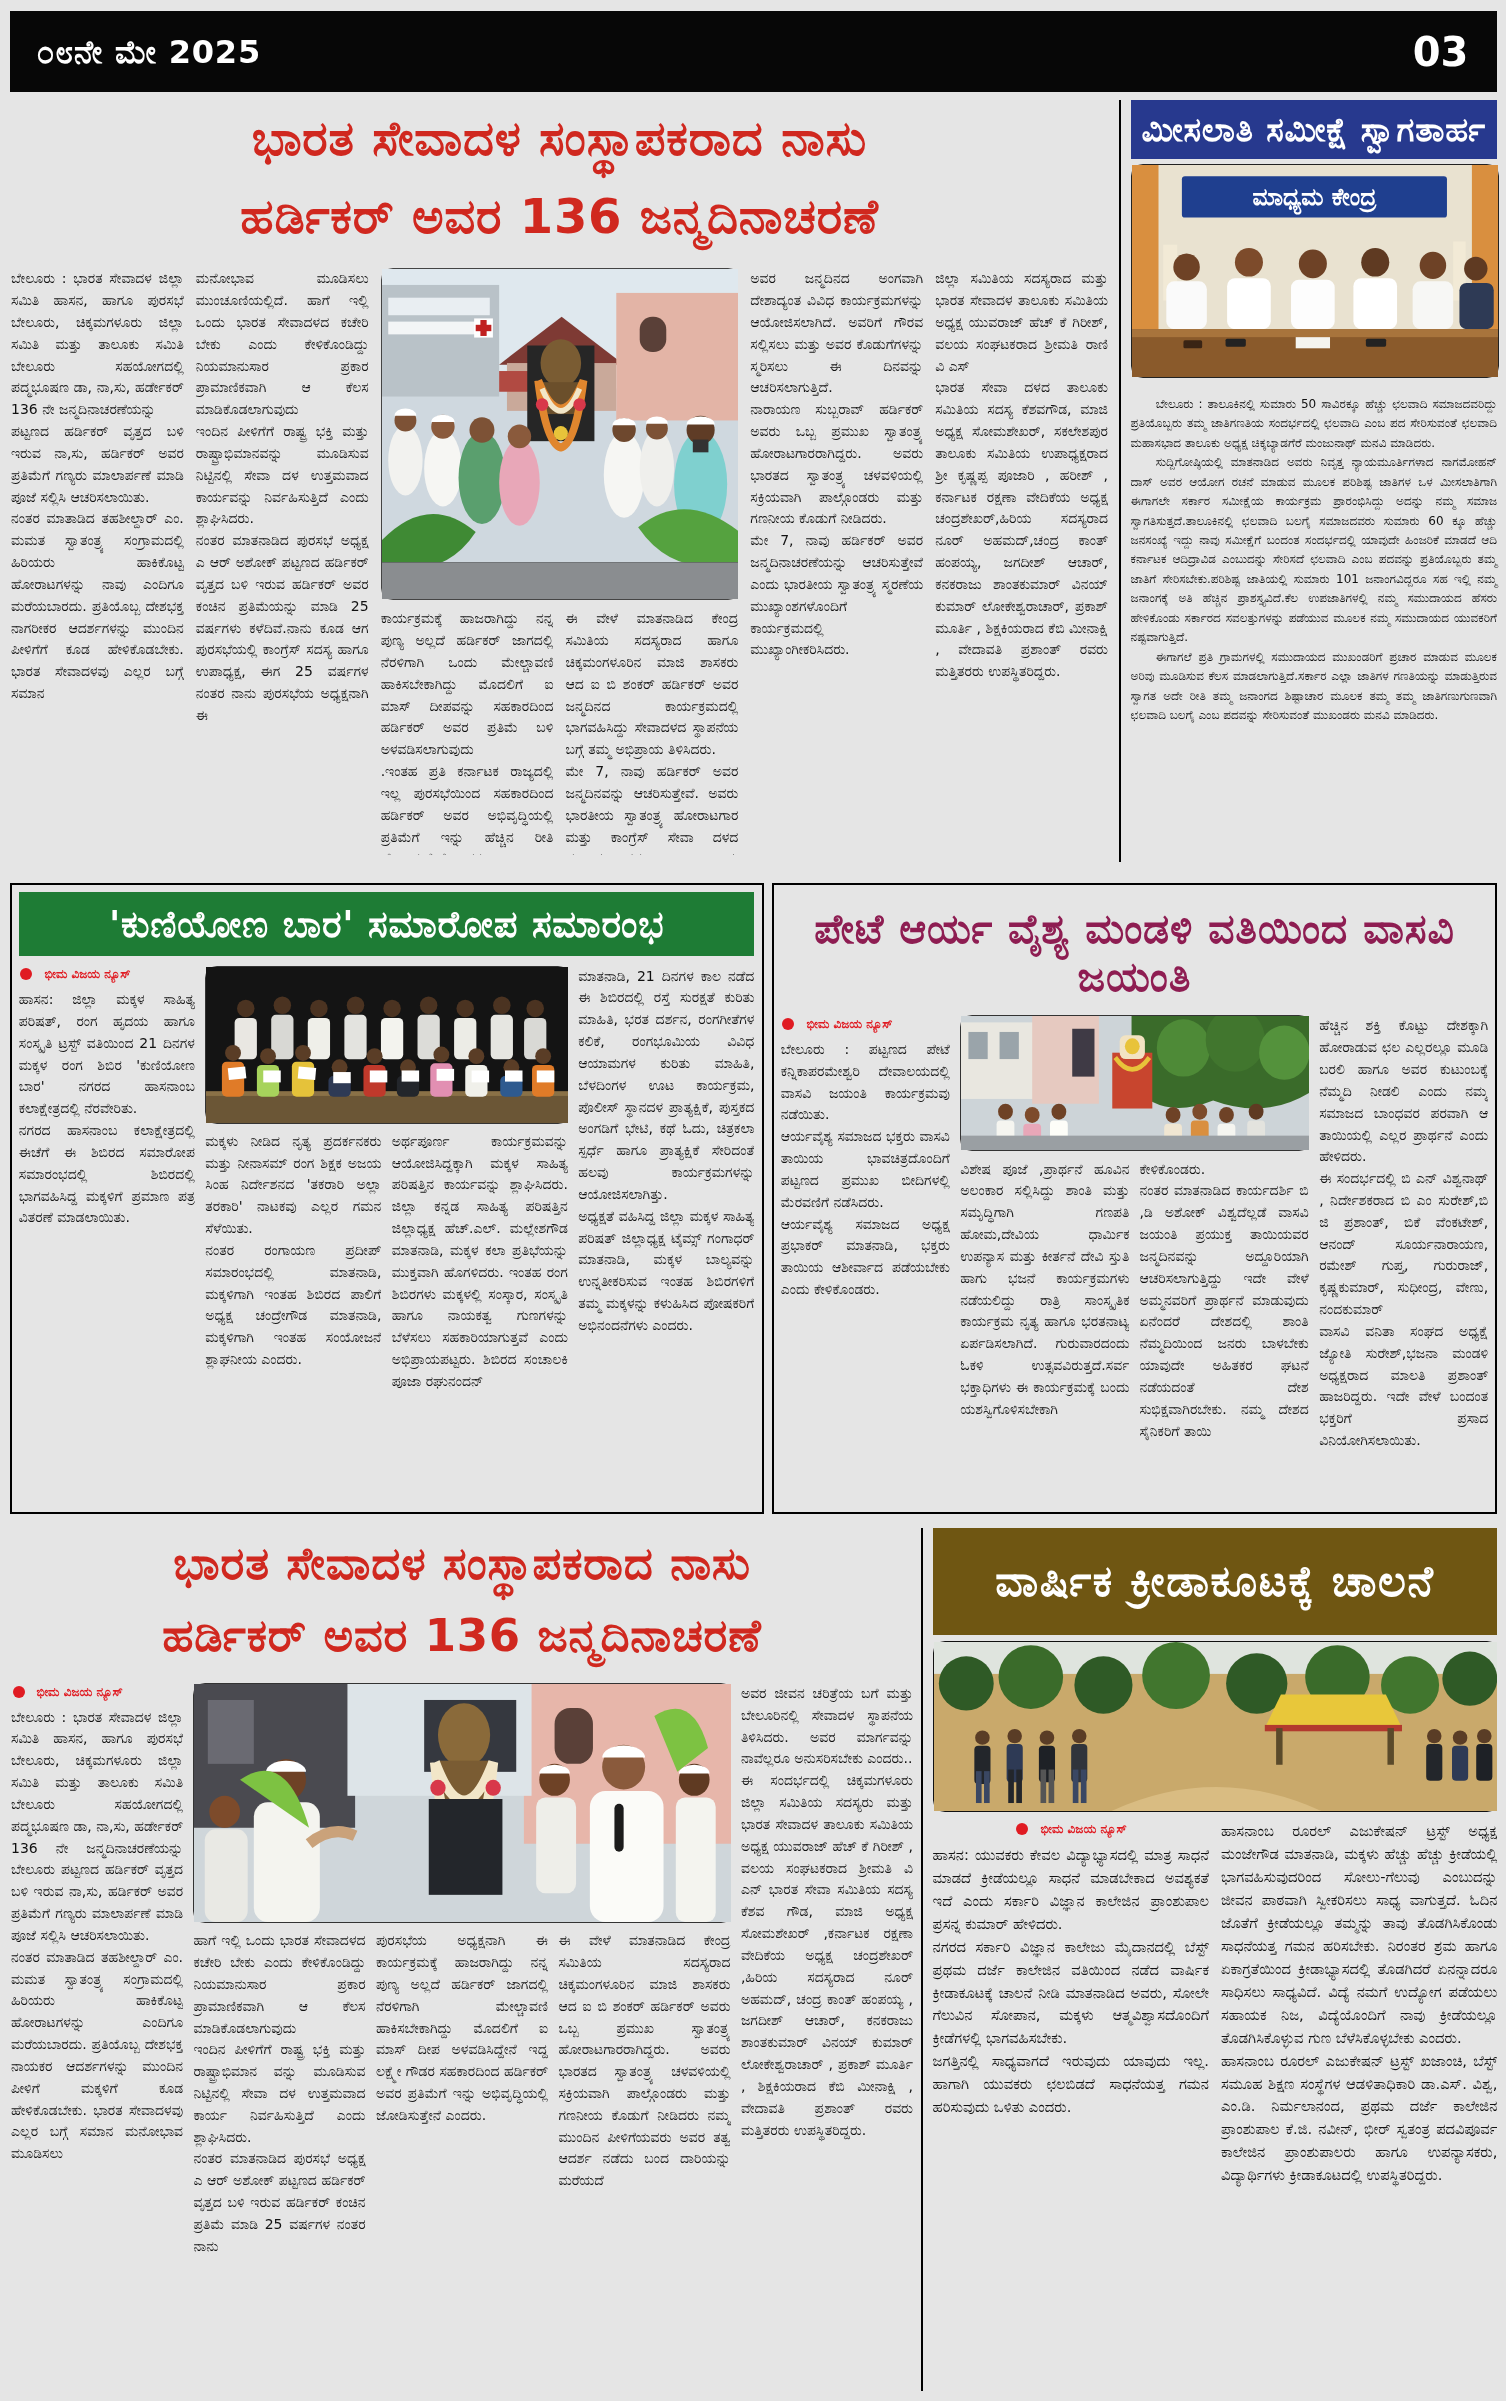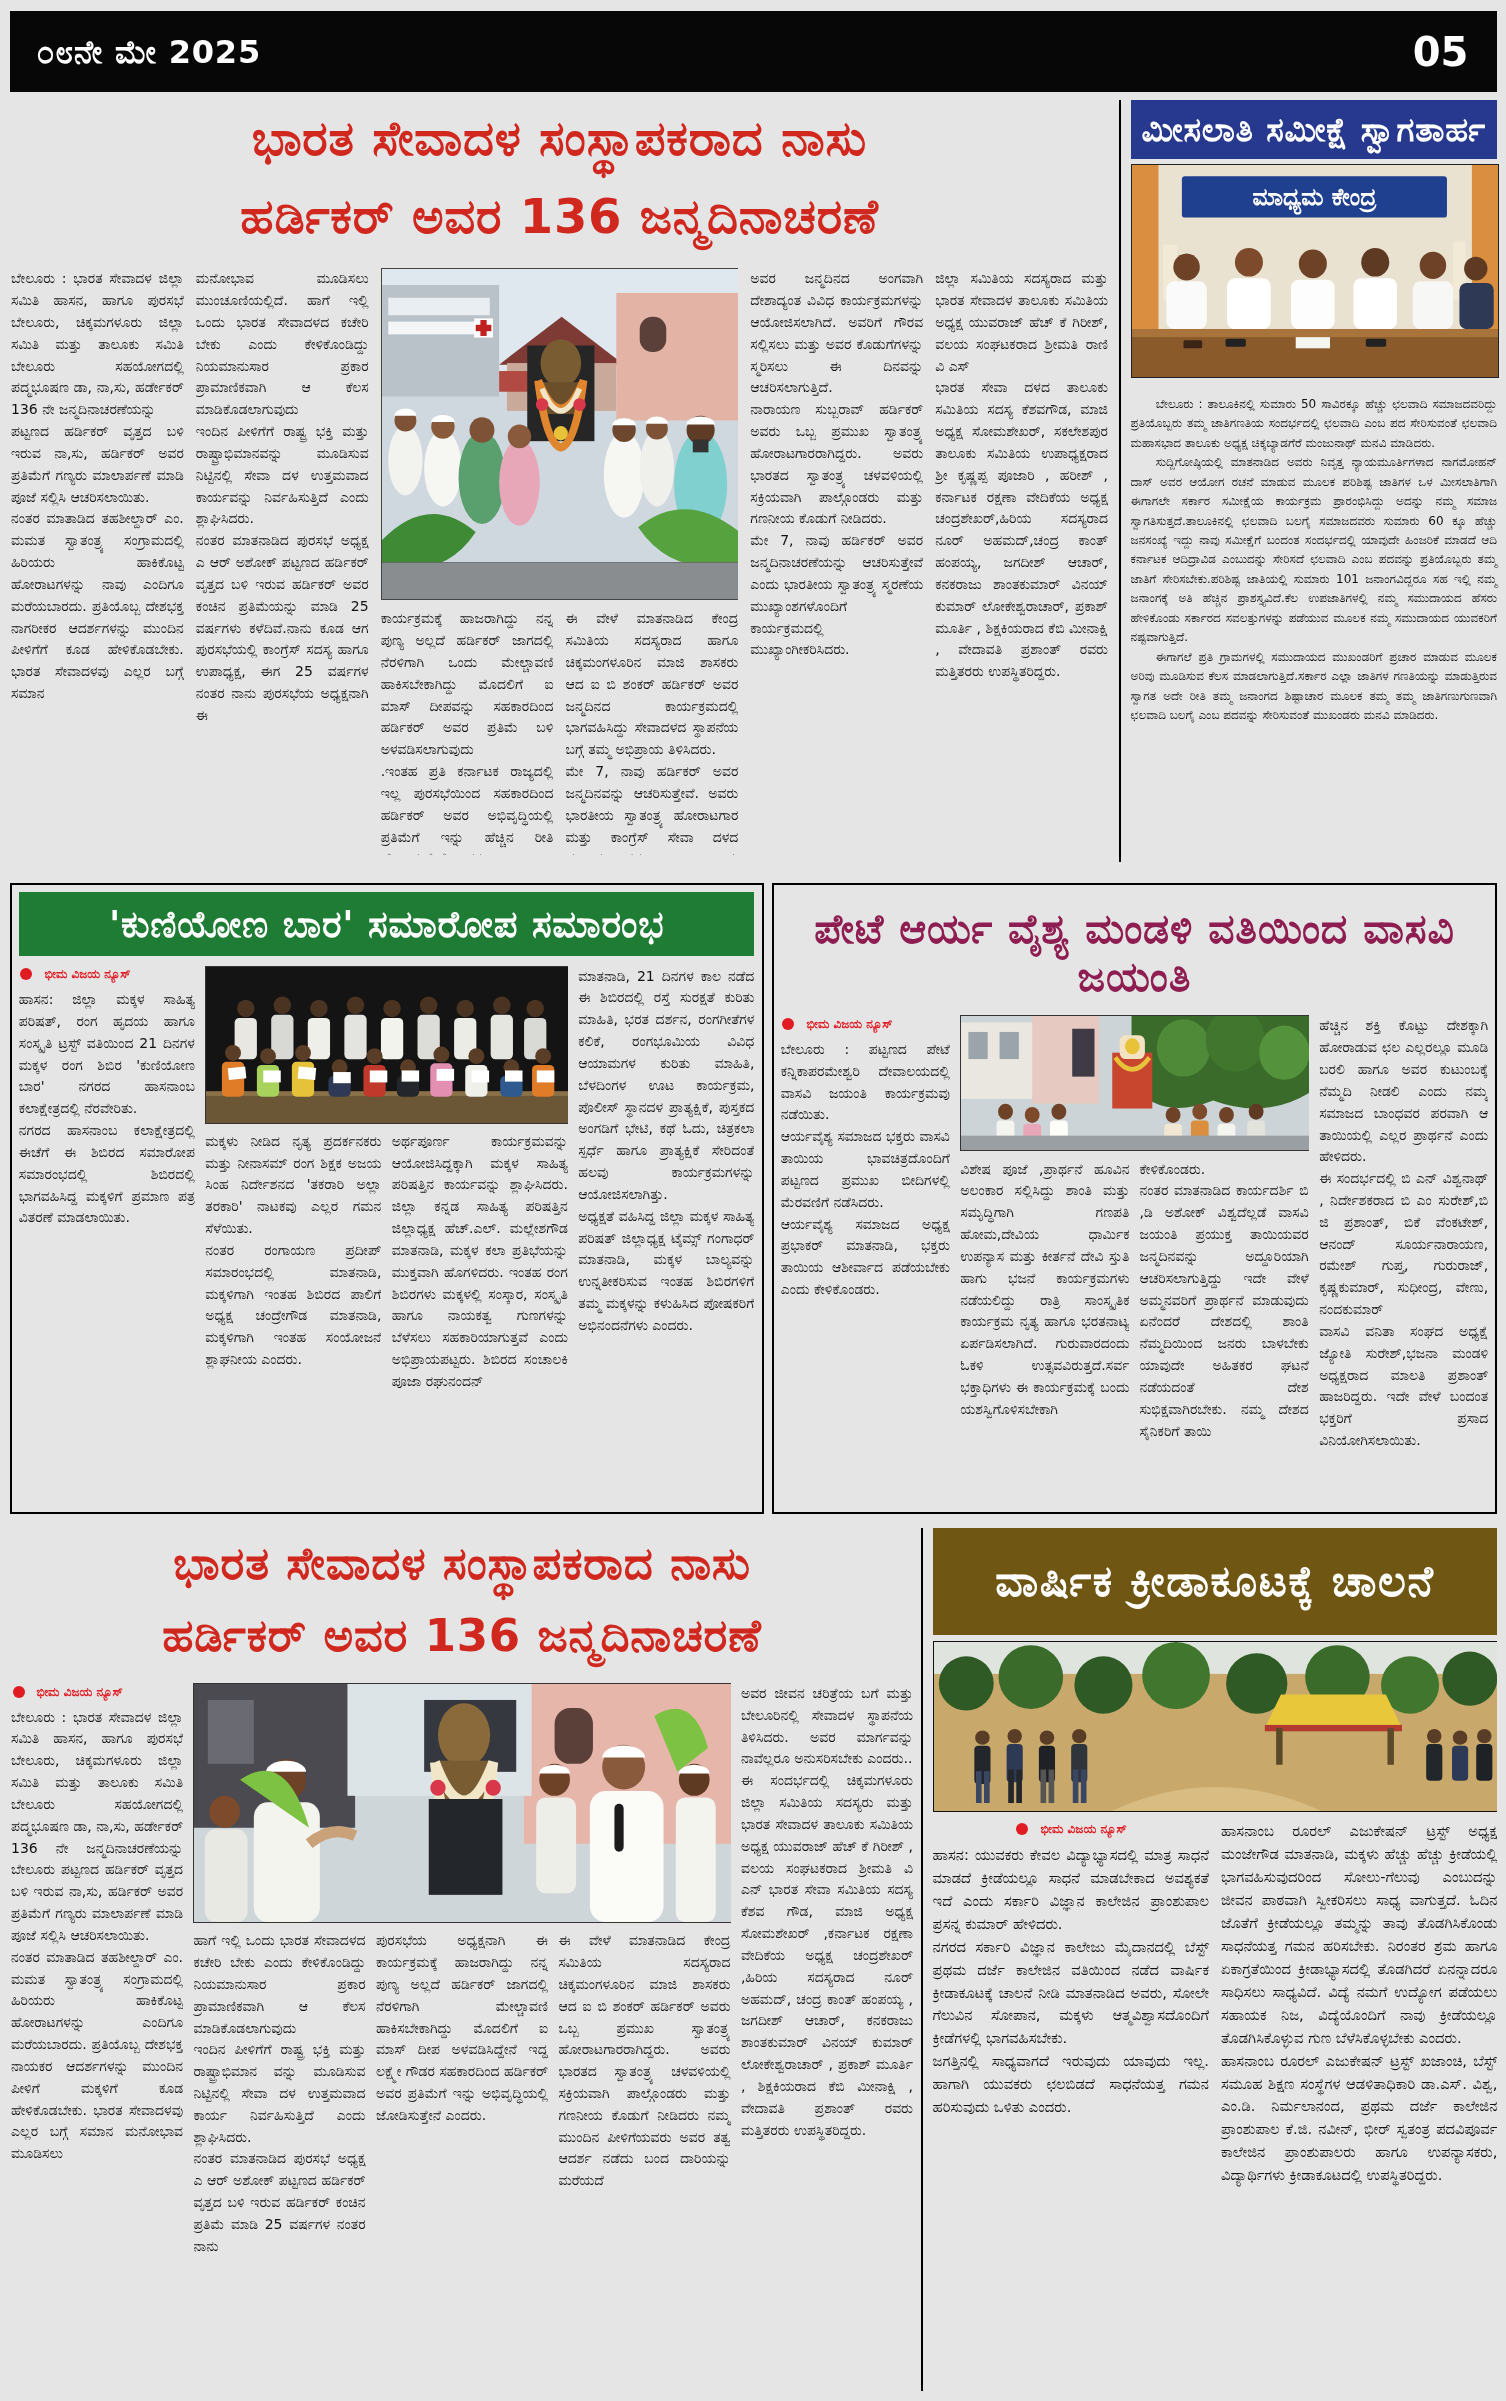--- a/index.html
+++ b/index.html
@@ -7,21 +7,21 @@
         font-family:"DejaVu Sans","Liberation Sans",sans-serif;color:#111;}
   
   .header{position:absolute;top:11px;left:9.6px;right:9.6px;height:81px;background:#070707;
           color:#fff;display:flex;align-items:center;justify-content:center;}
   .header .date{position:absolute;left:27px;font-size:32px;font-weight:bold;letter-spacing:0.8px;}
   .masthead{display:flex;align-items:center;gap:9.6px;font-size:51px;font-weight:bold;letter-spacing:1.6px;}
   .header .pagenum{position:absolute;right:29px;font-size:40px;font-weight:bold;}
   .coltext{font-size:14px;line-height:1.56;text-align:justify;white-space:pre-line;overflow:hidden;}
   .byline{color:#e01b22;font-weight:bold;font-size:12px;display:flex;align-items:center;gap:12px;margin:1.6px 0 8px 1.6px;}
   .byline .dot{width:12px;height:12px;border-radius:50%;background:#e01b22;flex:0 0 auto;}
-  .photo{display:block;width:100%;}
+  .photo{display:block;width:100%;border-radius:12px;}
   .photo svg{display:block;width:100%;height:100%;}
   
   .top-section{position:absolute;top:100px;left:11px;width:1097px;height:762px;}
   .main-headline{color:#d0281f;text-align:center;font-weight:bold;font-size:48px;line-height:1.62;
                  white-space:pre-line;letter-spacing:0.8px;}
   .main-cols{display:grid;grid-template-columns:repeat(6,1fr);gap:12px;margin-top:12.8px;height:587px;overflow:hidden;}
   .span2{grid-column:3 / span 2;display:flex;flex-direction:column;gap:8px;overflow:hidden;}
   .span2 .ph{height:330px;flex:0 0 auto;border:0.8px solid #444;}
   .span2 .subcols{display:grid;grid-template-columns:1fr 1fr;gap:12px;flex:1;overflow:hidden;}
   
@@ -63,21 +63,21 @@
   .br-content{display:grid;grid-template-columns:1fr 1fr;gap:12px;margin-top:8px;height:614px;overflow:hidden;}
   .br-content .coltext{font-size:14.7px;}
 </style>
 </head>
 <body>
 
 <div class="page">
 
   <div class="header">
     <div class="date">೦೮ನೇ ಮೇ 2025</div>
-    <div class="pagenum">05</div>
+    <div class="pagenum">03</div>
   </div>
 
   <div class="top-section">
     <div class="main-headline">ಭಾರತ ಸೇವಾದಳ ಸಂಸ್ಥಾಪಕರಾದ ನಾಸು
 ಹರ್ಡಿಕರ್ ಅವರ 136 ಜನ್ಮದಿನಾಚರಣೆ</div>
     <div class="main-cols">
       <div class="coltext">ಬೇಲೂರು : ಭಾರತ ಸೇವಾದಳ ಜಿಲ್ಲಾ ಸಮಿತಿ ಹಾಸನ, ಹಾಗೂ ಪುರಸಭೆ ಬೇಲೂರು, ಚಿಕ್ಕಮಗಳೂರು ಜಿಲ್ಲಾ ಸಮಿತಿ ಮತ್ತು ತಾಲೂಕು ಸಮಿತಿ ಬೇಲೂರು ಸಹಯೋಗದಲ್ಲಿ ಪದ್ಮಭೂಷಣ ಡಾ, ನಾ,ಸು, ಹರ್ಡೇಕರ್ 136 ನೇ ಜನ್ಮದಿನಾಚರಣೆಯನ್ನು
 ಪಟ್ಟಣದ ಹರ್ಡಿಕರ್ ವೃತ್ತದ ಬಳಿ ಇರುವ ನಾ,ಸು, ಹರ್ಡಿಕರ್ ಅವರ ಪ್ರತಿಮೆಗೆ ಗಣ್ಯರು ಮಾಲಾರ್ಪಣೆ ಮಾಡಿ ಪೂಜೆ ಸಲ್ಲಿಸಿ ಆಚರಿಸಲಾಯಿತು.
 ನಂತರ ಮಾತಾಡಿದ ತಹಶೀಲ್ದಾರ್ ಎಂ. ಮಮತ ಸ್ವಾತಂತ್ರ್ಯ ಸಂಗ್ರಾಮದಲ್ಲಿ ಹಿರಿಯರು ಹಾಕಿಕೊಟ್ಟ ಹೋರಾಟಗಳನ್ನು ನಾವು ಎಂದಿಗೂ ಮರೆಯಬಾರದು. ಪ್ರತಿಯೊಬ್ಬ ದೇಶಭಕ್ತ ನಾಗರೀಕರ ಆದರ್ಶಗಳನ್ನು ಮುಂದಿನ ಪೀಳಿಗೆಗೆ ಕೂಡ ಹೇಳಿಕೊಡಬೇಕು. ಭಾರತ ಸೇವಾದಳವು ಎಲ್ಲರ ಬಗ್ಗೆ ಸಮಾನ</div>
       <div class="coltext">ಮನೋಭಾವ ಮೂಡಿಸಲು ಮುಂಚೂಣಿಯಲ್ಲಿದೆ. ಹಾಗೆ ಇಲ್ಲಿ ಒಂದು ಭಾರತ ಸೇವಾದಳದ ಕಚೇರಿ ಬೇಕು ಎಂದು ಕೇಳಿಕೊಂಡಿದ್ದು ನಿಯಮಾನುಸಾರ ಪ್ರಕಾರ ಪ್ರಾಮಾಣಿಕವಾಗಿ ಆ ಕೆಲಸ ಮಾಡಿಕೊಡಲಾಗುವುದು

